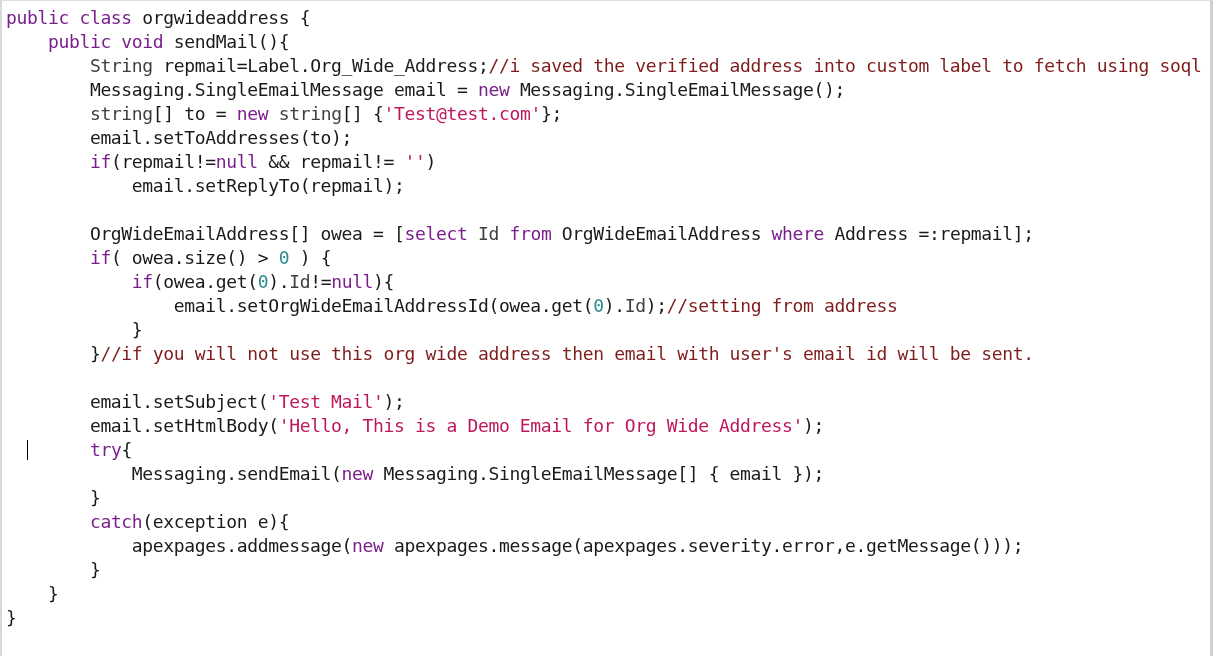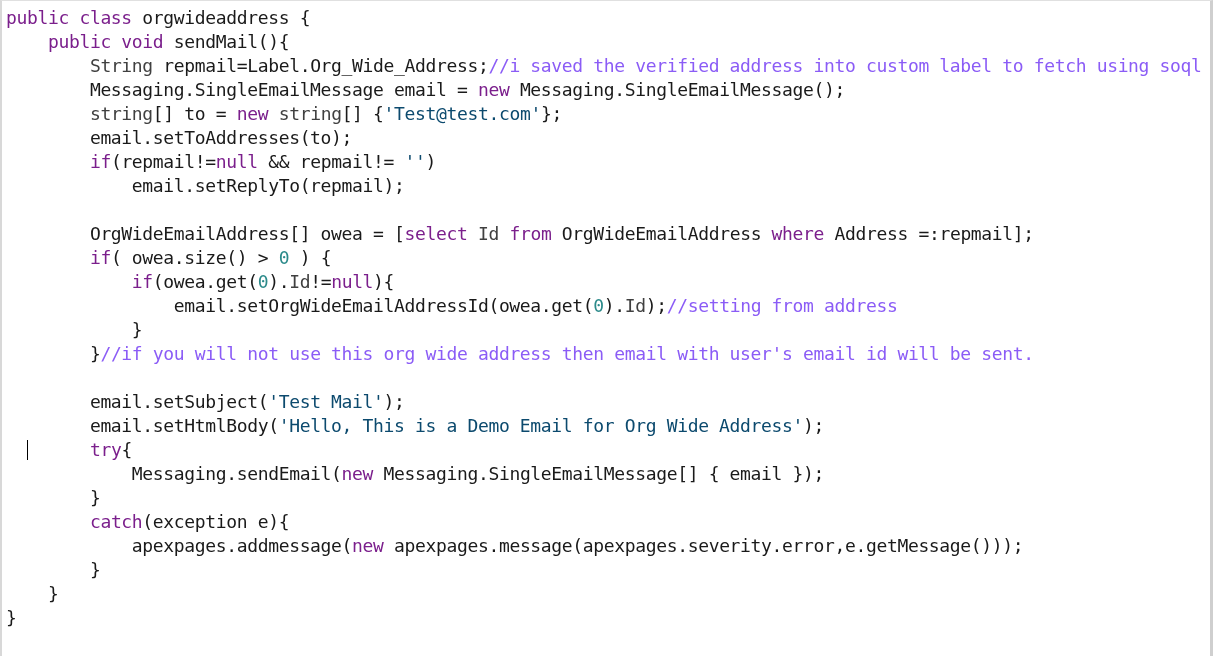--- a/index.html
+++ b/index.html
@@ -11,22 +11,22 @@
   }
   .code {
     position: absolute; left: 4px; top: 5px;
     font-family: "DejaVu Sans Mono", "Liberation Mono", monospace;
     font-size: 18px; line-height: 24px; color: #1a1a1a;
     white-space: pre; letter-spacing: -0.35px;
   }
   .line { height: 24px; display: block; }
   .kw { color: #7b1f8c; }
   .ty { color: #404040; }
-  .str { color: #0c4a6e; }
-  .cm { color: #8b5cf6; }
+  .str { color: #be185d; }
+  .cm { color: #7f1d1d; }
   .num { color: #2b8a8a; }
   .caret {
     position: absolute; left: 25px; top: 439px; width: 1px; height: 20px; background: #000;
   }
 </style>
 </head>
 <body>
 
 <div class="editor">
   <div class="code" id="code"><span class="line"><span class="kw">public class</span><span> orgwideaddress {</span></span><span class="line"><span>    </span><span class="kw">public void</span><span> sendMail(){</span></span><span class="line"><span>        </span><span class="ty">String</span><span> repmail=Label.Org_Wide_Address;</span><span class="cm">//i saved the verified address into custom label to fetch using soql</span></span><span class="line"><span>        Messaging.SingleEmailMessage email = </span><span class="kw">new</span><span> Messaging.SingleEmailMessage();</span></span><span class="line"><span>        </span><span class="ty">string</span><span>[] to = </span><span class="kw">new</span><span> </span><span class="ty">string</span><span>[] {</span><span class="str">'Test@test.com'</span><span>};</span></span><span class="line"><span>        email.setToAddresses(to);</span></span><span class="line"><span>        </span><span class="kw">if</span><span>(repmail!=</span><span class="kw">null</span><span> &amp;&amp; repmail!= </span><span class="str">''</span><span>)</span></span><span class="line"><span>            email.setReplyTo(repmail);</span></span><span class="line"><span></span>​</span><span class="line"><span>        OrgWideEmailAddress[] owea = [</span><span class="kw">select</span><span> </span><span class="ty">Id</span><span> </span><span class="kw">from</span><span> OrgWideEmailAddress </span><span class="kw">where</span><span> Address =:repmail];</span></span><span class="line"><span>        </span><span class="kw">if</span><span>( owea.size() &gt; </span><span class="num">0</span><span> ) {</span></span><span class="line"><span>            </span><span class="kw">if</span><span>(owea.get(</span><span class="num">0</span><span>).</span><span class="ty">Id</span><span>!=</span><span class="kw">null</span><span>){</span></span><span class="line"><span>                email.setOrgWideEmailAddressId(owea.get(</span><span class="num">0</span><span>).</span><span class="ty">Id</span><span>);</span><span class="cm">//setting from address</span></span><span class="line"><span>            }</span></span><span class="line"><span>        }</span><span class="cm">//if you will not use this org wide address then email with user's email id will be sent.</span></span><span class="line"><span></span>​</span><span class="line"><span>        email.setSubject(</span><span class="str">'Test Mail'</span><span>);</span></span><span class="line"><span>        email.setHtmlBody(</span><span class="str">'Hello, This is a Demo Email for Org Wide Address'</span><span>);</span></span><span class="line"><span>        </span><span class="kw">try</span><span>{</span></span><span class="line"><span>            Messaging.sendEmail(</span><span class="kw">new</span><span> Messaging.SingleEmailMessage[] { email });</span></span><span class="line"><span>        }</span></span><span class="line"><span>        </span><span class="kw">catch</span><span>(exception e){</span></span><span class="line"><span>            apexpages.addmessage(</span><span class="kw">new</span><span> apexpages.message(apexpages.severity.error,e.getMessage()));</span></span><span class="line"><span>        }</span></span><span class="line"><span>    }</span></span><span class="line"><span>}</span></span></div>

